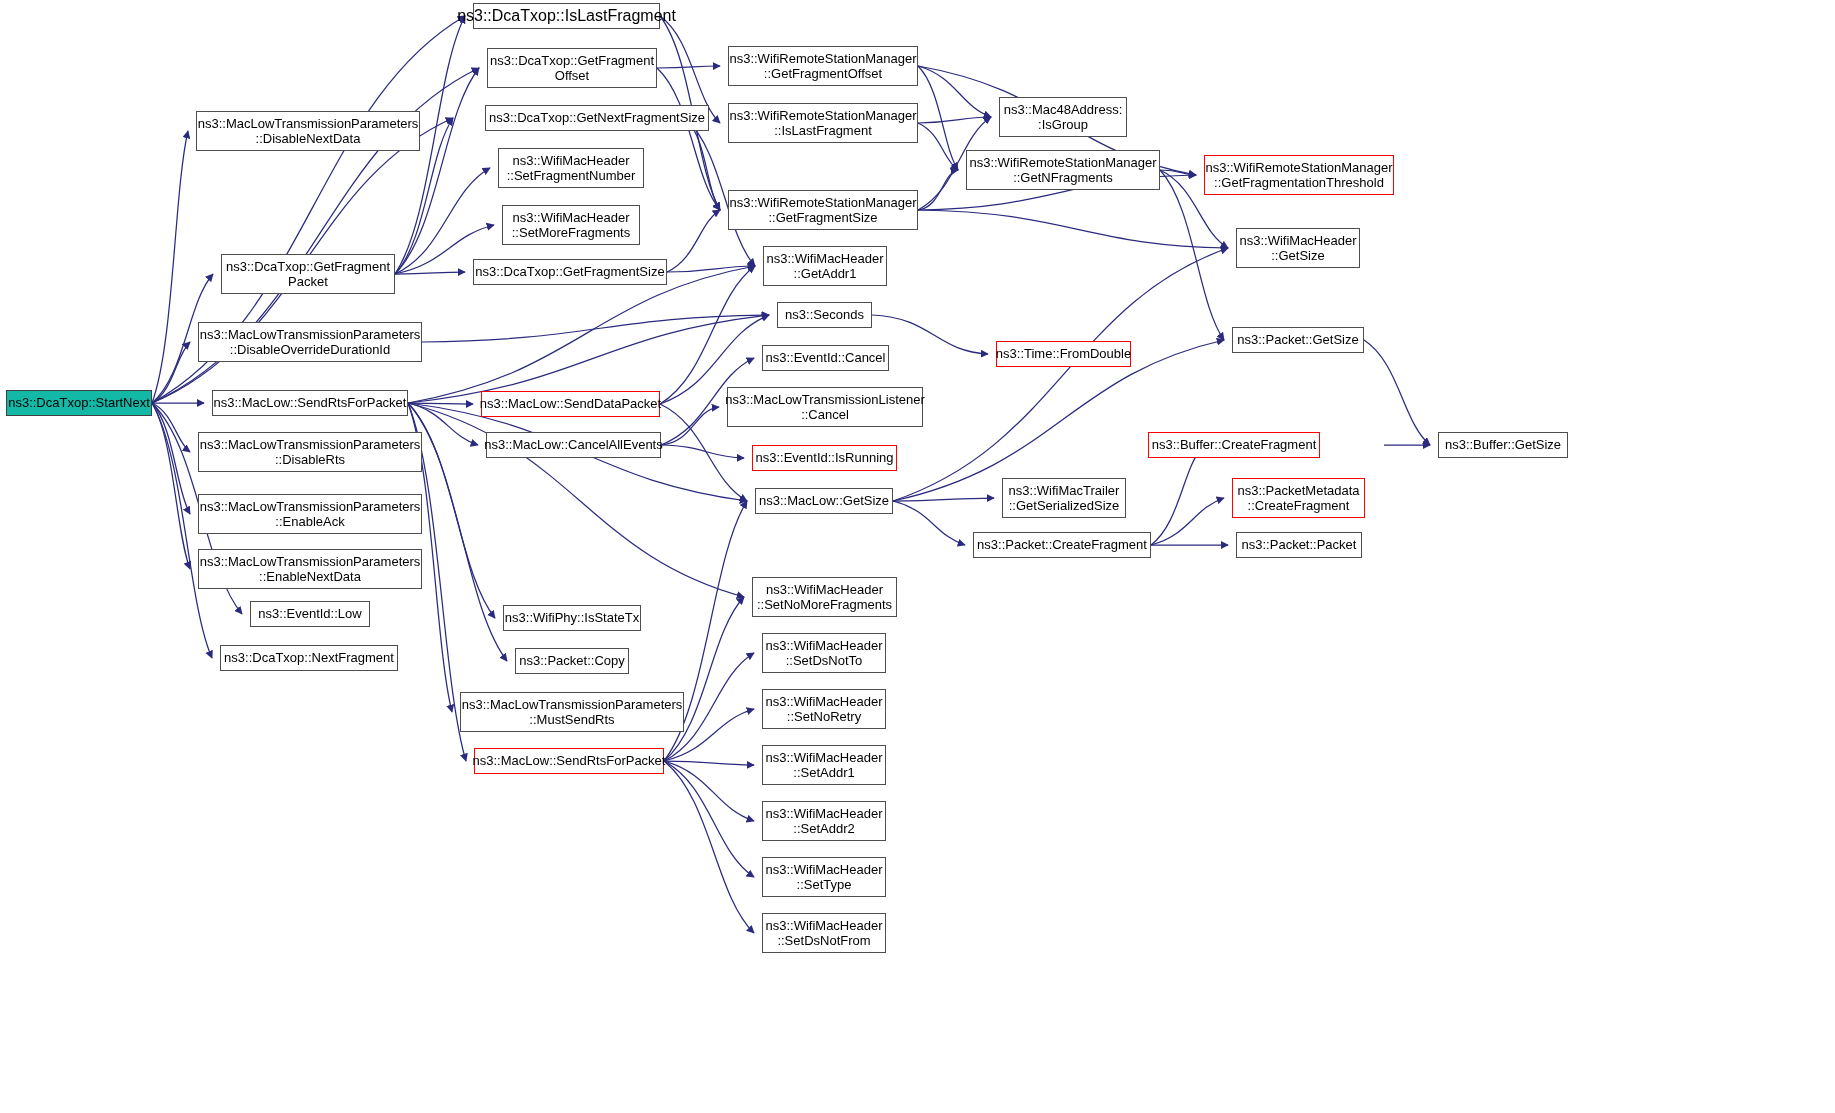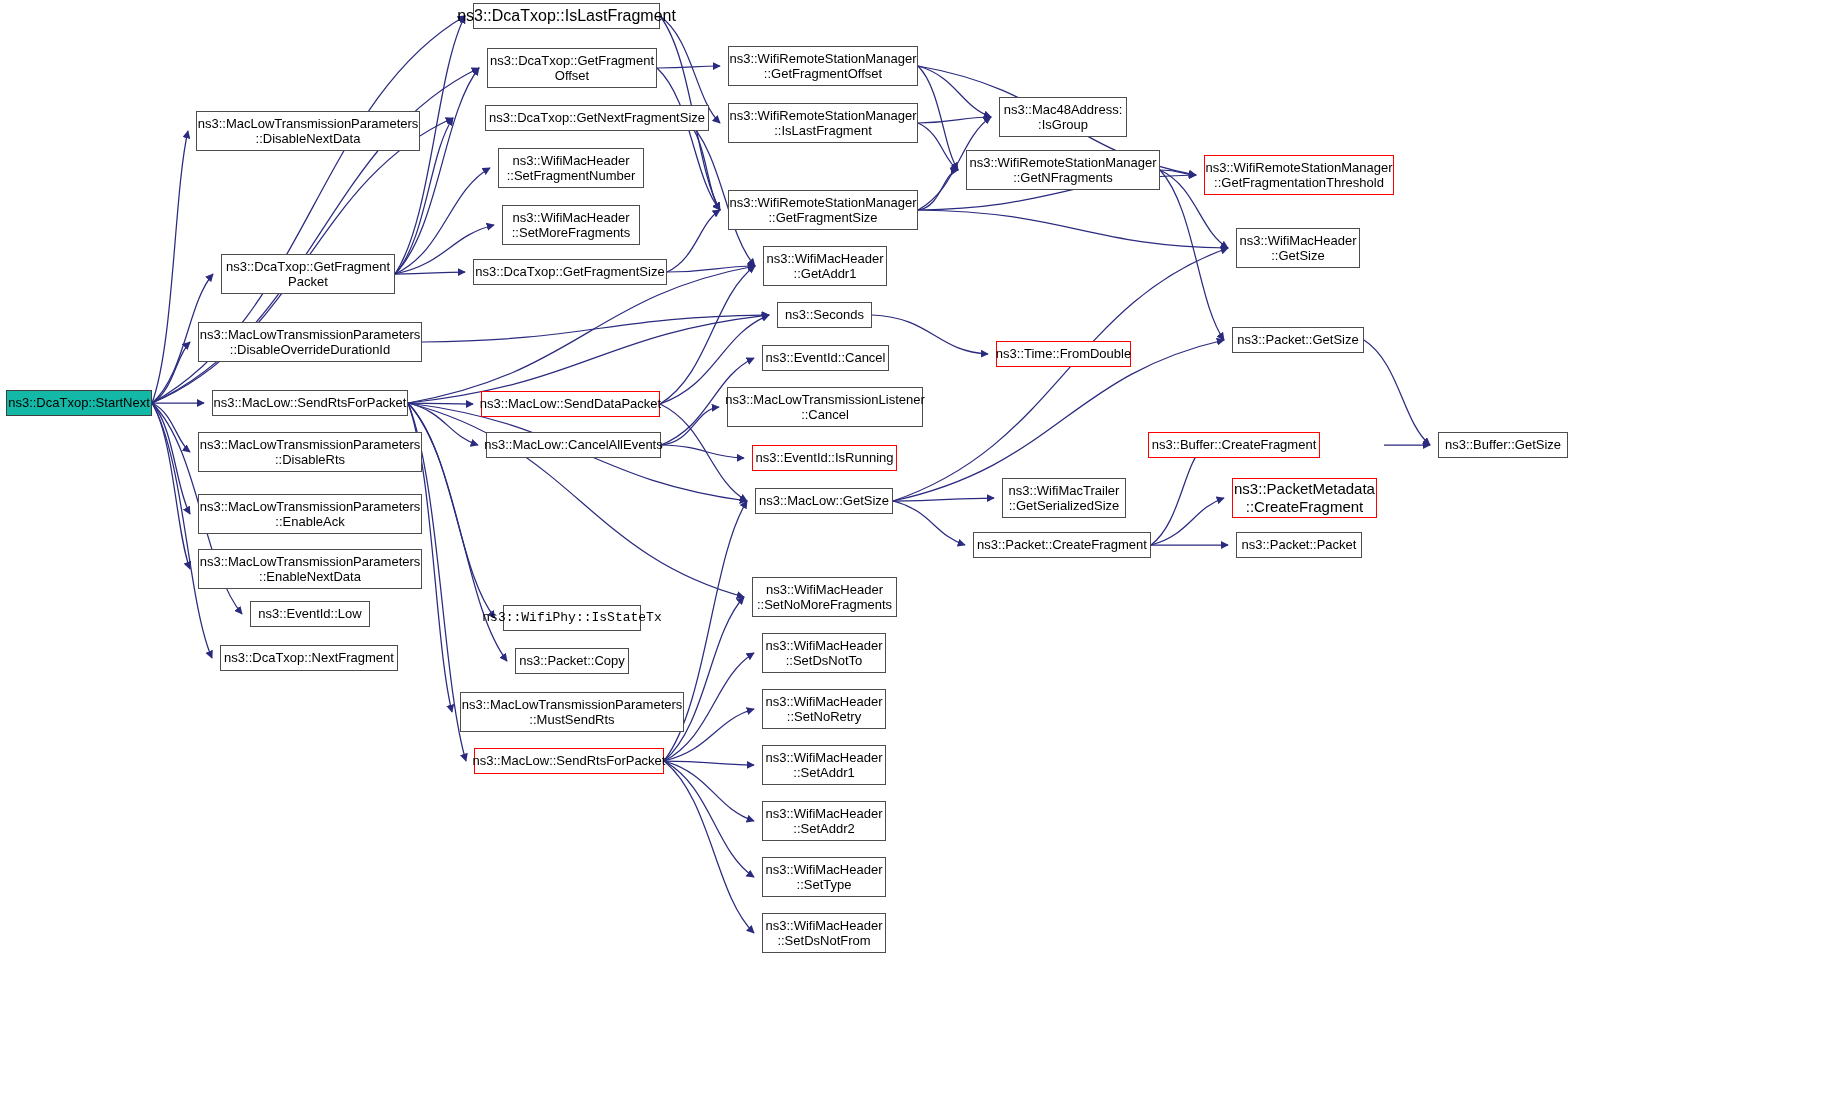--- a/index.html
+++ b/index.html
@@ -120,21 +120,21 @@
       <div class="node" style="left: 487px; top: 48px; width: 170px; height: 40px; font-size: 13px;">ns3::DcaTxop::GetFragment
 Offset</div>
       <div class="node" style="left: 461px; top: 105px; width: 224px; height: 26px; font-size: 13px; margin-left: 24px;">ns3::DcaTxop::GetNextFragmentSize</div>
       <div class="node" style="left: 498px; top: 148px; width: 146px; height: 40px; font-size: 13px;">ns3::WifiMacHeader
 ::SetFragmentNumber</div>
       <div class="node" style="left: 502px; top: 205px; width: 138px; height: 40px; font-size: 13px;">ns3::WifiMacHeader
 ::SetMoreFragments</div>
       <div class="node" style="left: 473px; top: 259px; width: 194px; height: 26px; font-size: 13px;">ns3::DcaTxop::GetFragmentSize</div>
       <div class="node red" style="left: 481px; top: 391px; width: 179px; height: 26px; font-size: 13px;">ns3::MacLow::SendDataPacket</div>
       <div class="node" style="left: 486px; top: 432px; width: 175px; height: 26px; font-size: 13px;">ns3::MacLow::CancelAllEvents</div>
-      <div class="node" style="left: 503px; top: 605px; width: 138px; height: 26px; font-size: 13px; font-family: Liberation Mono, monospace;">ns3::WifiPhy::IsStateTx</div>
+      <div class="node" style="left: 503px; top: 605px; width: 138px; height: 26px; font-size: 13px;">ns3::WifiPhy::IsStateTx</div>
       <div class="node" style="left: 515px; top: 648px; width: 114px; height: 26px; font-size: 13px;">ns3::Packet::Copy</div>
       <div class="node" style="left: 460px; top: 692px; width: 224px; height: 40px; font-size: 13px;">ns3::MacLowTransmissionParameters
 ::MustSendRts</div>
       <div class="node red" style="left: 474px; top: 748px; width: 190px; height: 26px; font-size: 13px;">ns3::MacLow::SendRtsForPacket</div>
       <div class="node" style="left: 728px; top: 46px; width: 190px; height: 40px; font-size: 13px;">ns3::WifiRemoteStationManager
 ::GetFragmentOffset</div>
       <div class="node" style="left: 728px; top: 103px; width: 190px; height: 40px; font-size: 13px;">ns3::WifiRemoteStationManager
 ::IsLastFragment</div>
       <div class="node" style="left: 728px; top: 190px; width: 190px; height: 40px; font-size: 13px;">ns3::WifiRemoteStationManager
 ::GetFragmentSize</div>
@@ -167,18 +167,18 @@
       <div class="node" style="left: 1002px; top: 478px; width: 124px; height: 40px; font-size: 13px;">ns3::WifiMacTrailer
 ::GetSerializedSize</div>
       <div class="node" style="left: 973px; top: 532px; width: 178px; height: 26px; font-size: 13px;">ns3::Packet::CreateFragment</div>
       <div class="node red" style="left: 996px; top: 341px; width: 135px; height: 26px; font-size: 13px;">ns3::Time::FromDouble</div>
       <div class="node red" style="left: 1204px; top: 155px; width: 190px; height: 40px; font-size: 13px;">ns3::WifiRemoteStationManager
 ::GetFragmentationThreshold</div>
       <div class="node" style="left: 1236px; top: 228px; width: 124px; height: 40px; font-size: 13px;">ns3::WifiMacHeader
 ::GetSize</div>
       <div class="node" style="left: 1232px; top: 327px; width: 132px; height: 26px; font-size: 13px;">ns3::Packet::GetSize</div>
       <div class="node red" style="left: 1148px; top: 432px; width: 172px; height: 26px; font-size: 13px;">ns3::Buffer::CreateFragment</div>
-      <div class="node red" style="left: 1232px; top: 478px; width: 145px; height: 40px; font-size: 15px;">ns3::PacketMetadata
+      <div class="node red" style="left: 1232px; top: 478px; width: 133px; height: 40px; font-size: 13px;">ns3::PacketMetadata
 ::CreateFragment</div>
       <div class="node" style="left: 1236px; top: 532px; width: 126px; height: 26px; font-size: 13px;">ns3::Packet::Packet</div>
       <div class="node" style="left: 1438px; top: 432px; width: 130px; height: 26px; font-size: 13px;">ns3::Buffer::GetSize</div>
     </div>
 </div>
 
 </body></html>

